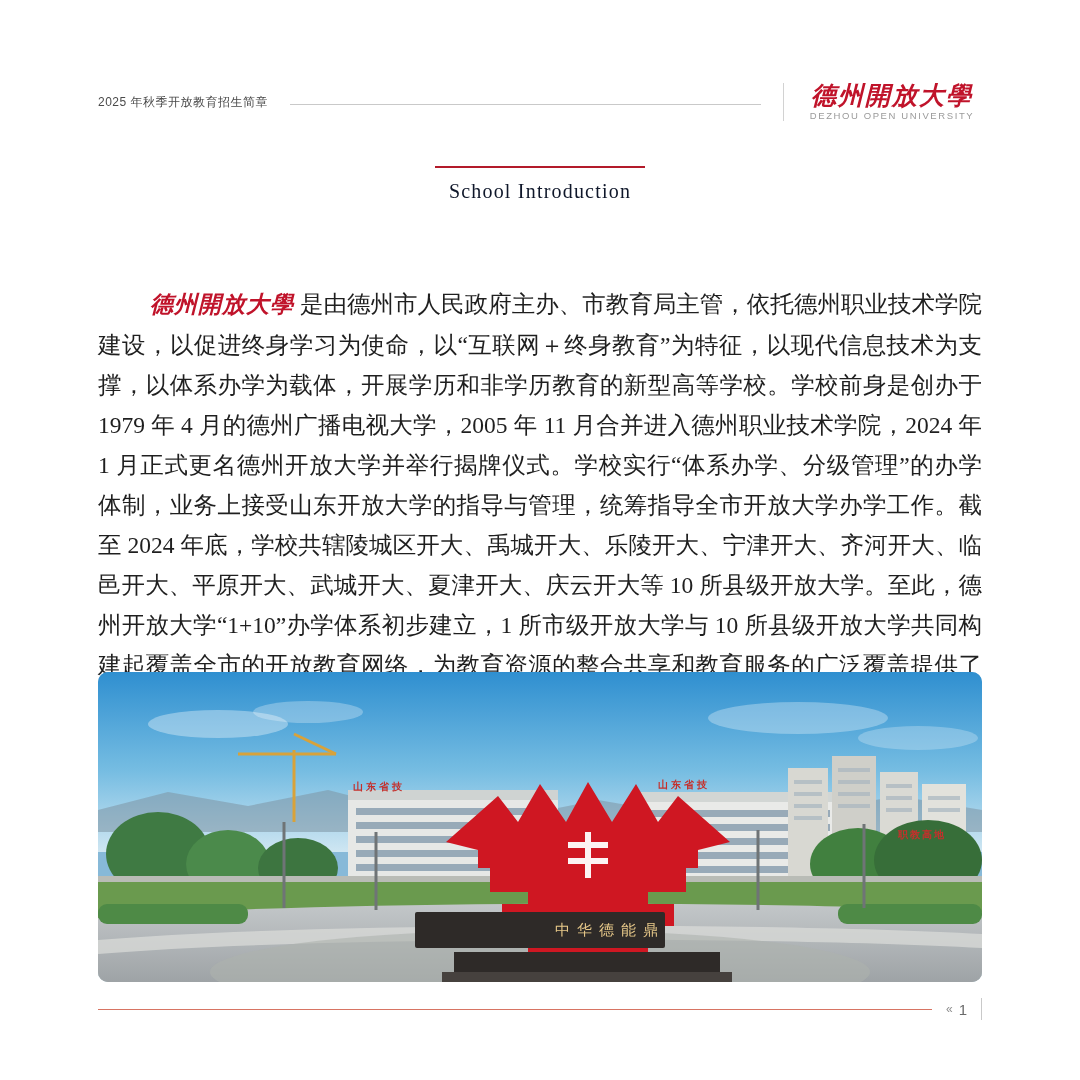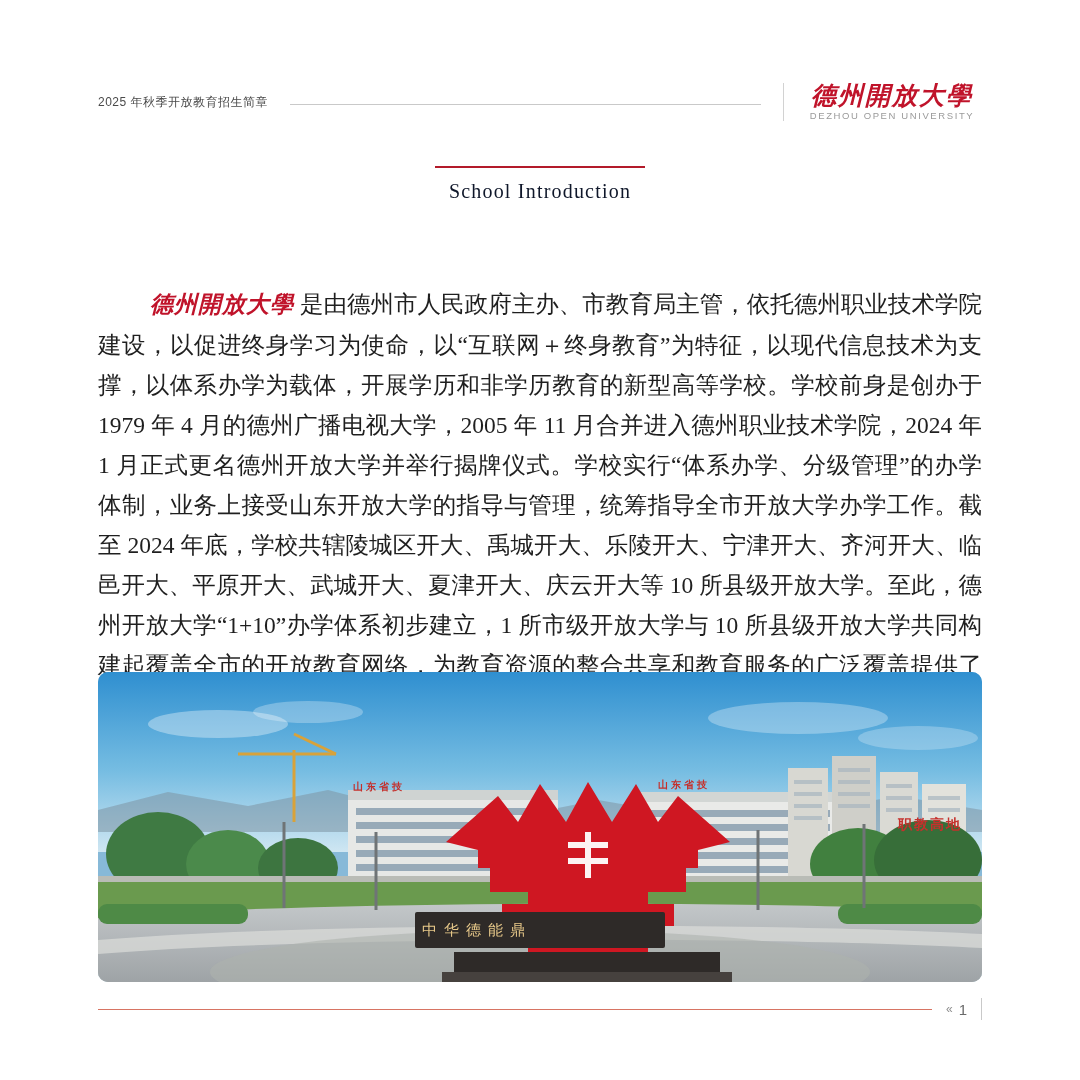--- a/index.html
+++ b/index.html
@@ -143,42 +143,42 @@
     position: absolute;
     left: 50%;
     transform: translateX(-50%);
     bottom: 34px;
     width: 250px;
     height: 36px;
     background: #2e2a28;
     border-radius: 2px;
     display: flex;
     align-items: center;
-    justify-content: flex-start;
+    justify-content: flex-end;
   }
   .photo-caption-plinth span {
     font-family: "Liberation Serif", serif;
     color: #e8c98a;
     font-size: 15px;
     letter-spacing: 7px;
     padding-left: 7px;
   }
   .bldg-text-left, .bldg-text-right {
     position: absolute;
     font-family: "Liberation Serif", serif;
     color: #c5302c;
     font-size: 10px;
     letter-spacing: 3px;
     font-weight: bold;
     white-space: nowrap;
   }
   .bldg-text-left { left: 255px; top: 108px; }
   .bldg-text-right { left: 560px; top: 106px; }
-  .bldg-text-far { position: absolute; left: 800px; top: 144px;
-    font-family: "Liberation Serif", serif; color: #c5302c; font-size: 14px;
+  .bldg-text-far { position: absolute; left: 800px; top: 156px;
+    font-family: "Liberation Serif", serif; color: #c5302c; font-size: 10px;
     letter-spacing: 2px; font-weight: bold; white-space: nowrap; }
 
   
   .footer {
     position: absolute;
     bottom: 58px;
     left: 98px;
     right: 98px;
     height: 26px;
     display: flex;

